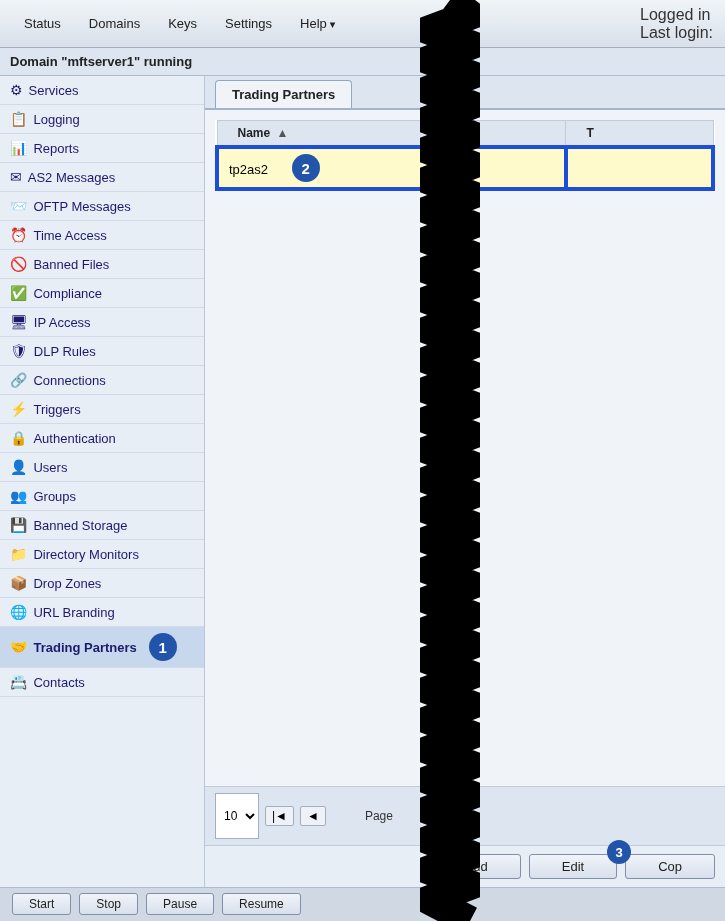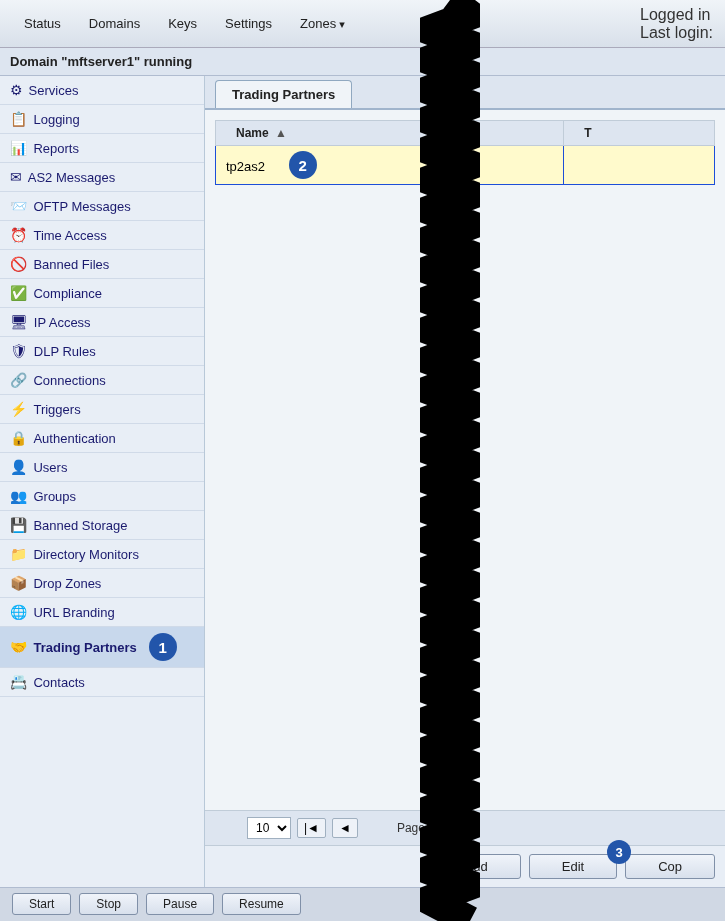--- a/index.html
+++ b/index.html
@@ -114,42 +114,41 @@
       background: #dde5f0;
       border: 1px solid #c0ccd8;
       padding: 5px 20px;
       text-align: left;
       font-size: 12px;
       font-weight: bold;
       color: #222;
     }
     .data-table th .sort-arrow { color: #555; margin-left: 3px; }
     .data-table td {
-      border: 1px solid #1d4ed8;
+      border: 4px solid #1d4ed8;
       padding: 5px 10px;
       font-size: 13px;
     }
     .data-table tr.selected td { background: #fffacc; }
 
     
     .pagination-bar {
       display: flex;
       align-items: center;
       padding: 6px 10px;
       background: #dde5f0;
       border-top: 1px solid #c0ccd8;
       gap: 6px;
       font-size: 12px;
     }
     .pagination-bar select {
       border: 1px solid #a0b0c0;
       background: white;
-      padding: 2px 4px;
-      font-size: 12px;
-      margin-left: 32px;
+      padding: 14px 4px;
+      font-size: 12px;
     }
     .page-nav-btn {
       border: 1px solid #a0b0c0;
       background: #eef2f8;
       cursor: pointer;
       padding: 2px 6px;
       font-size: 12px;
       border-radius: 2px;
     }
     .page-label { font-size: 12px; color: #333; margin-left: 33px; }
@@ -224,21 +223,21 @@
   </style>
 </head>
 <body>
 
 <div class="top-bar">
   <div class="top-nav">
     <div class="top-nav-item">Status</div>
     <div class="top-nav-item">Domains</div>
     <div class="top-nav-item">Keys</div>
     <div class="top-nav-item">Settings</div>
-    <div class="top-nav-item has-arrow">Zones</div>
+    <div class="top-nav-item has-arrow">Help</div>
   </div>
   <div class="top-login">
     <div>Logged in</div>
     <div>Last login:</div>
   </div>
 </div>
 
 <div class="domain-header">Domain "mftserver1" running</div>
 
 <div class="main-layout">

